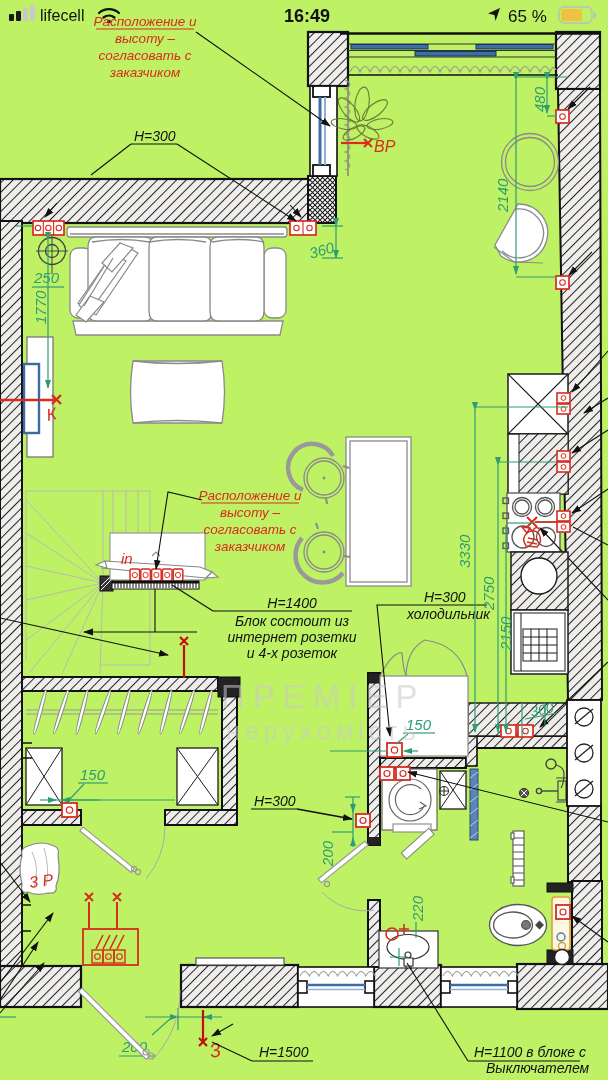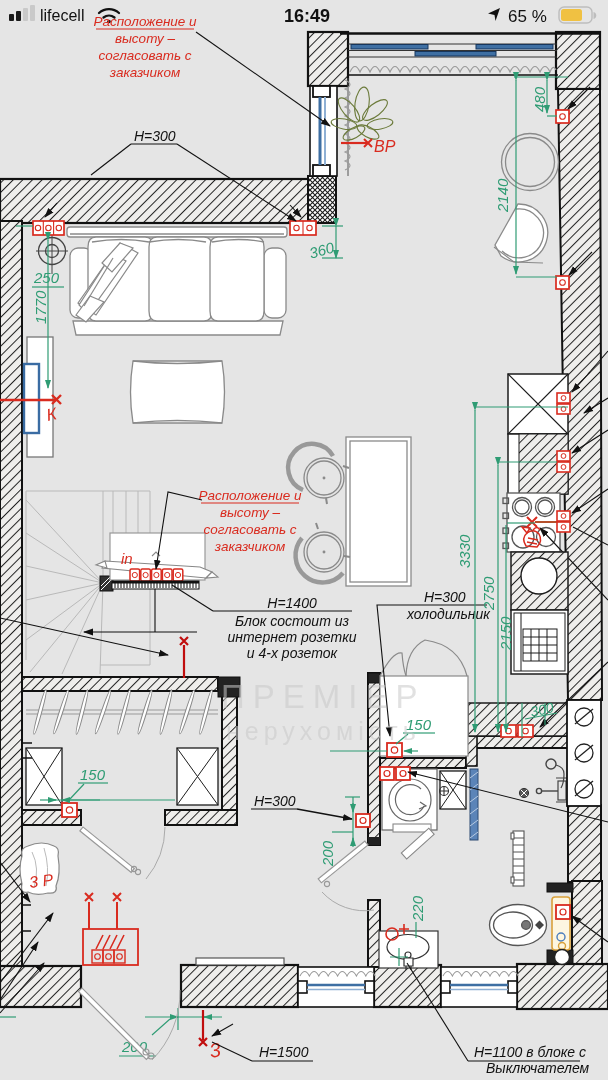--- a/index.html
+++ b/index.html
@@ -1,16 +1,16 @@
 <!DOCTYPE html>
 <html><head>
 <meta charset="utf-8">
 <style>
   html,body{margin:0;padding:0;background:#fff;}
-  #page{width:608px;height:1080px;position:relative;background:#e5e5e5;overflow:hidden;font-family:"Liberation Sans",sans-serif;}
+  #page{width:608px;height:1080px;position:relative;background:#bef264;overflow:hidden;font-family:"Liberation Sans",sans-serif;}
   svg text{font-family:"Liberation Sans",sans-serif;}
 </style>
 </head>
 <body>
 <div id="page">
 
 <svg id="sb" width="608" height="1080" viewBox="0 0 608 1080" style="position:absolute;top:0;left:0">
 
   <g>
     <rect x="9" y="14" width="5" height="7" rx="1" fill="#1a1a1a"></rect>

